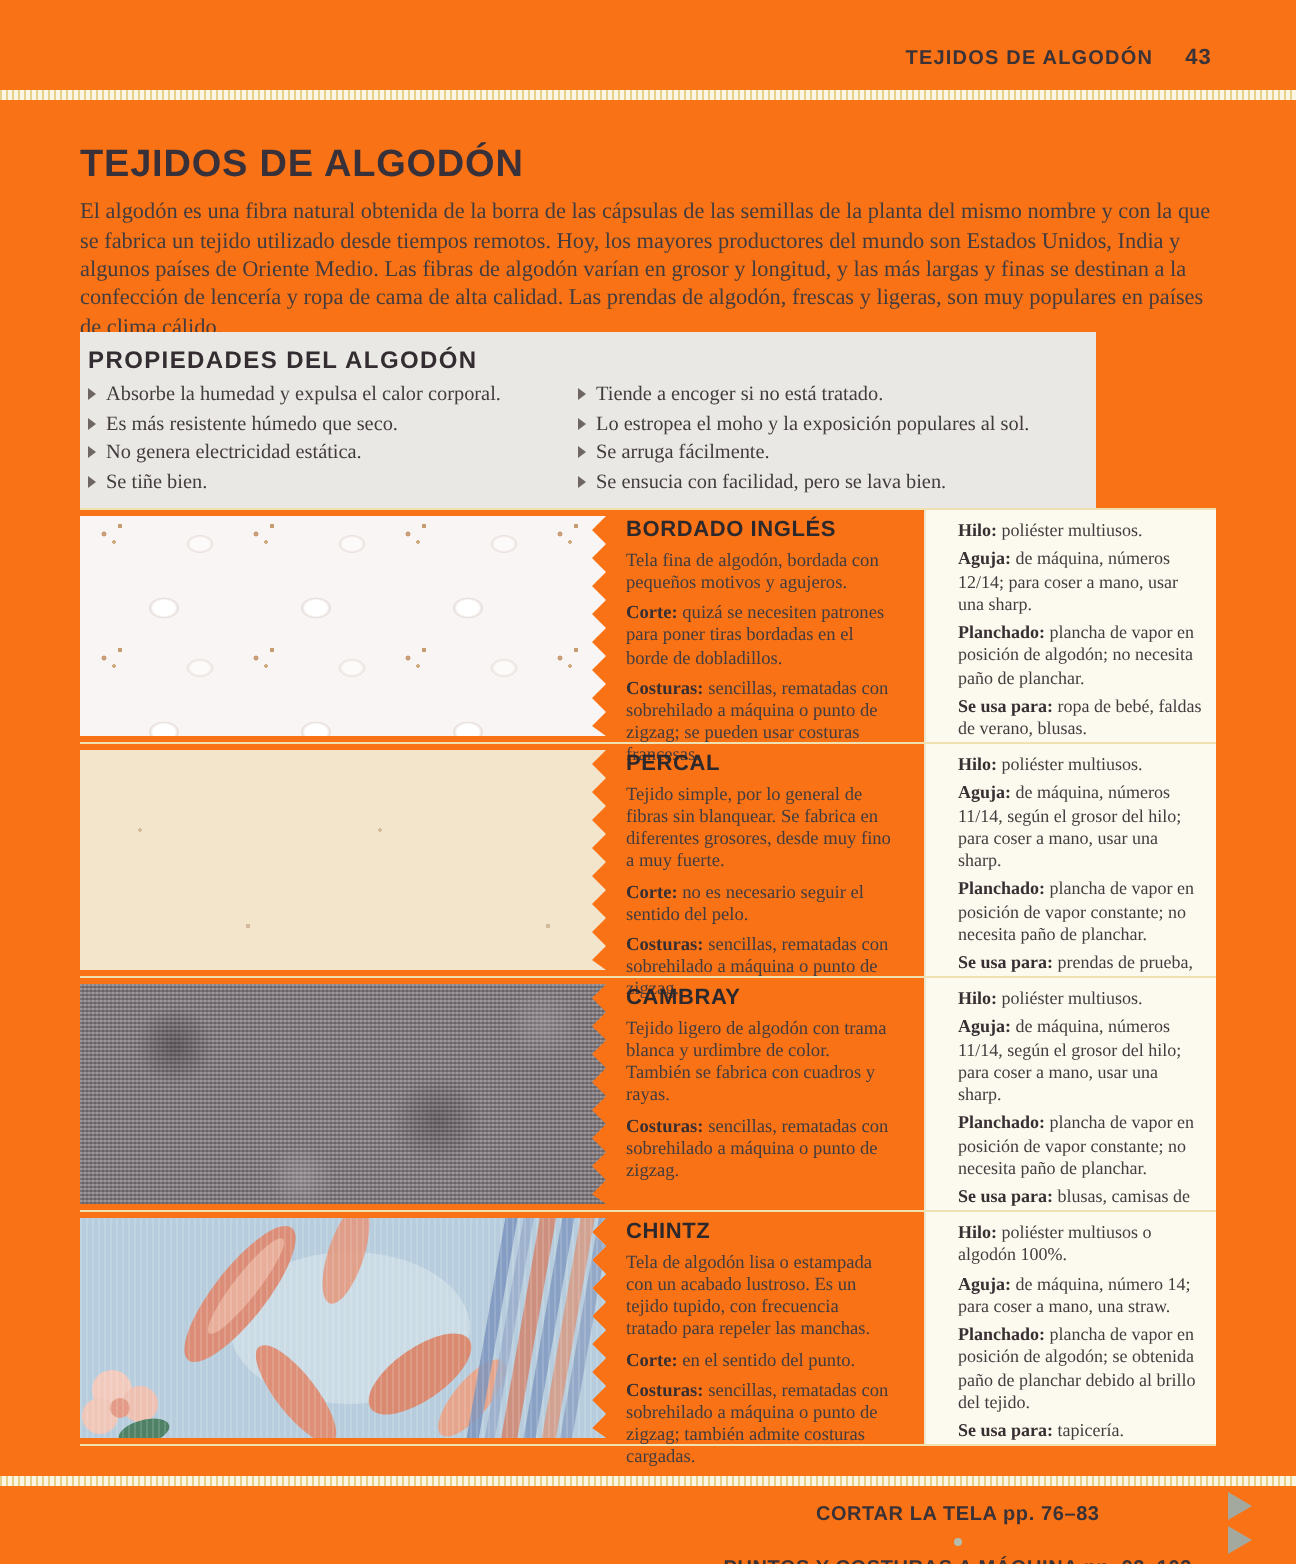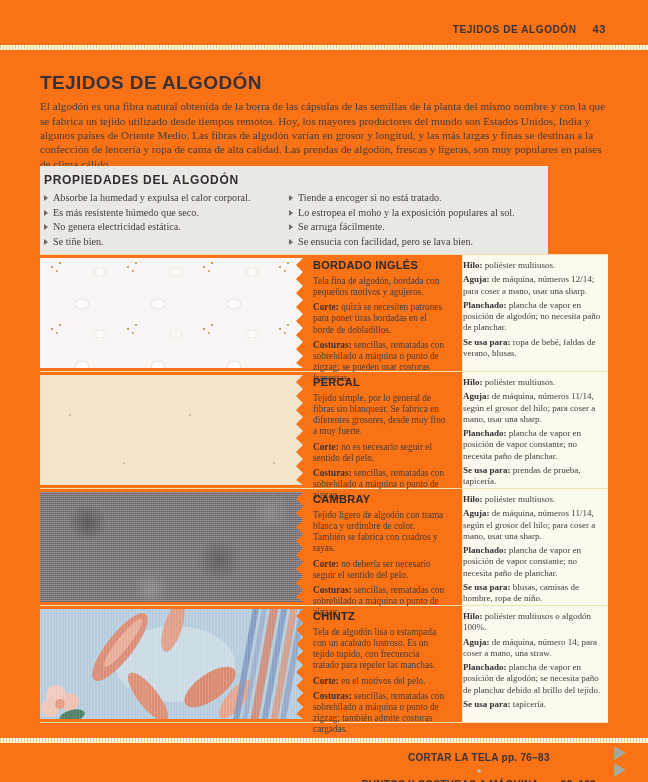--- a/index.html
+++ b/index.html
@@ -62,21 +62,21 @@
   .swatch-chintz::after{content:"";position:absolute;inset:0;
     background:repeating-linear-gradient(90deg,rgba(255,255,255,.14) 0 1px,transparent 1px 3px);}
 
   .fab-text{position:absolute;left:273px;top:3px;width:150px;}
   .fab-name{font-family:"Liberation Sans",sans-serif;font-weight:bold;font-size:11px;
     letter-spacing:.3px;color:#2d282b;margin:1px 0 5px 0;}
   .fab-desc,.fab-note{font-size:9.3px;line-height:1.2;color:#433c3e;margin:0 16px 4px 0;}
   .fab-note b,.detail-item b{font-weight:bold;color:#382f32;}
 
   .fab-details{position:absolute;right:0;top:0;width:146px;height:116px;box-sizing:border-box;
-    background:#fcf9ee;border-left:1px solid #efe7cd;padding:5px 7px 2px 0;overflow:hidden;}
+    background:#fcf9ee;border-left:1px solid #efe7cd;padding:5px 7px 2px 16px;overflow:hidden;}
   .detail-item{font-size:9px;line-height:1.25;color:#433c3e;margin:0 0 3px 0;}
 
   
   .footer-line{position:absolute;top:752px;right:52px;display:flex;align-items:center;gap:6px;
     font-family:"Liberation Sans",sans-serif;font-weight:bold;font-size:10px;letter-spacing:.3px;color:#3a3236;flex-direction:column;}
   .footer-dot{width:4px;height:4px;border-radius:50%;background:#b5bbae;}
   .nav-arrows{position:absolute;top:746px;right:20px;width:14px;}
   .nav-arrow{width:0;height:0;border-left:12px solid #a3a99f;
     border-top:7px solid transparent;border-bottom:7px solid transparent;margin-bottom:3px;}
 </style>
@@ -143,21 +143,20 @@
         <p class="detail-item"><b>Planchado:</b> <span>plancha de vapor en posición de vapor constante; no necesita paño de planchar.</span></p>
         <p class="detail-item"><b>Se usa para:</b> <span>prendas de prueba, tapicería.</span></p>
       </div>
     </div>
 
     <div class="fabric-row">
       <div class="swatch swatch-cambray"></div>
       <div class="fab-text">
         <div class="fab-name">CAMBRAY</div>
         <p class="fab-desc">Tejido ligero de algodón con trama blanca y urdimbre de color. También se fabrica con cuadros y rayas.</p>
-        <p class="fab-note"><b>Corte:</b> <span>no debería ser necesario seguir el sentido del pelo.</span></p>
         <p class="fab-note"><b>Costuras:</b> <span>sencillas, rematadas con sobrehilado a máquina o punto de zigzag.</span></p>
       </div>
       <div class="fab-details">
         <p class="detail-item"><b>Hilo:</b> <span>poliéster multiusos.</span></p>
         <p class="detail-item"><b>Aguja:</b> <span>de máquina, números 11/14, según el grosor del hilo; para coser a mano, usar una sharp.</span></p>
         <p class="detail-item"><b>Planchado:</b> <span>plancha de vapor en posición de vapor constante; no necesita paño de planchar.</span></p>
         <p class="detail-item"><b>Se usa para:</b> <span>blusas, camisas de hombre, ropa de niño.</span></p>
       </div>
     </div>
 
@@ -183,27 +182,27 @@
           <circle cx="16" cy="86" r="10" fill="#f2cabd"></circle>
           <circle cx="30" cy="93" r="9" fill="#eec0b2"></circle>
           <circle cx="10" cy="99" r="9" fill="#f0c6b8"></circle>
           <circle cx="20" cy="95" r="5" fill="#e39a86"></circle>
           <ellipse cx="32" cy="107" rx="13" ry="6" transform="rotate(-15 32 107)" fill="#4e8165"></ellipse>
         </svg>
       </div>
       <div class="fab-text">
         <div class="fab-name">CHINTZ</div>
         <p class="fab-desc">Tela de algodón lisa o estampada con un acabado lustroso. Es un tejido tupido, con frecuencia tratado para repeler las manchas.</p>
-        <p class="fab-note"><b>Corte:</b> <span>en el motivos del pelo.</span></p>
+        <p class="fab-note"><b>Corte:</b> <span>en el sentido del punto.</span></p>
         <p class="fab-note"><b>Costuras:</b> <span>sencillas, rematadas con sobrehilado a máquina o punto de zigzag; también admite costuras cargadas.</span></p>
       </div>
       <div class="fab-details">
         <p class="detail-item"><b>Hilo:</b> <span>poliéster multiusos o algodón 100%.</span></p>
         <p class="detail-item"><b>Aguja:</b> <span>de máquina, número 14; para coser a mano, una straw.</span></p>
-        <p class="detail-item"><b>Planchado:</b> <span>plancha de vapor en posición de algodón; se necesita paño de planchar debido al brillo del tejido.</span></p>
+        <p class="detail-item"><b>Planchado:</b> <span>plancha de vapor en posición de algodón; se obtenida paño de planchar debido al brillo del tejido.</span></p>
         <p class="detail-item"><b>Se usa para:</b> <span>tapicería.</span></p>
       </div>
     </div>
 
   </div>
 
   <div class="ribbon bottom"></div>
   <div class="footer-line">
     <span><span>CORTAR LA TELA</span> <span>pp. 76–83</span></span>
     <span class="footer-dot"></span>

